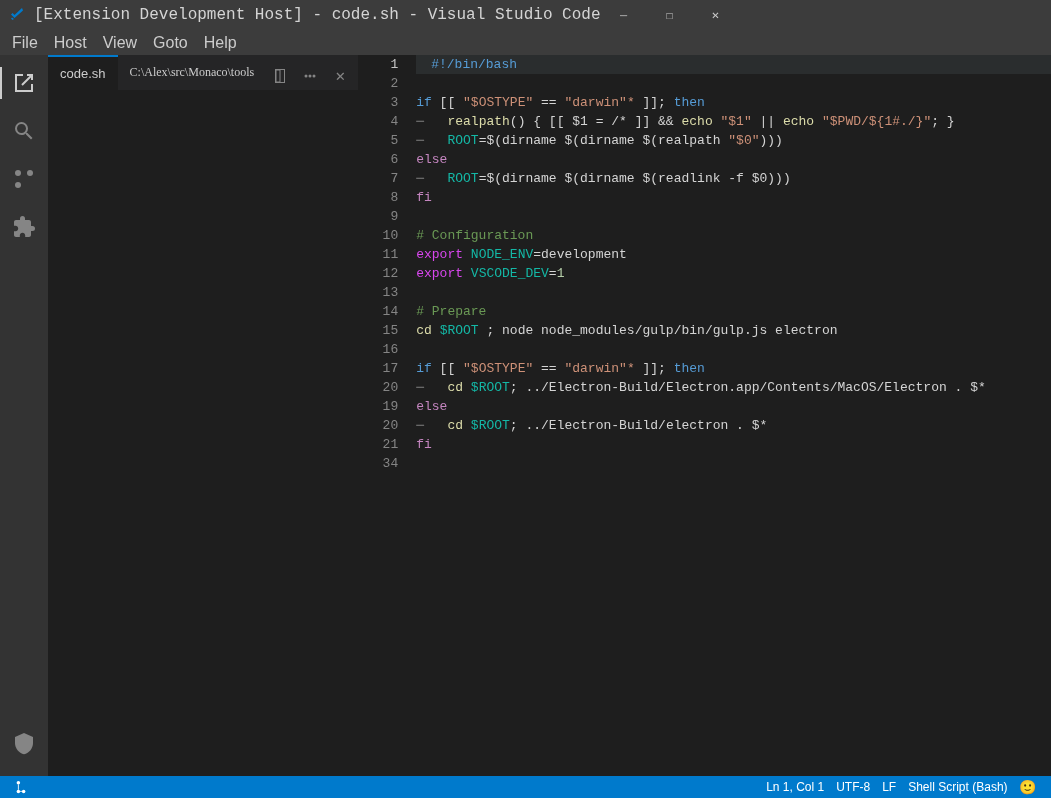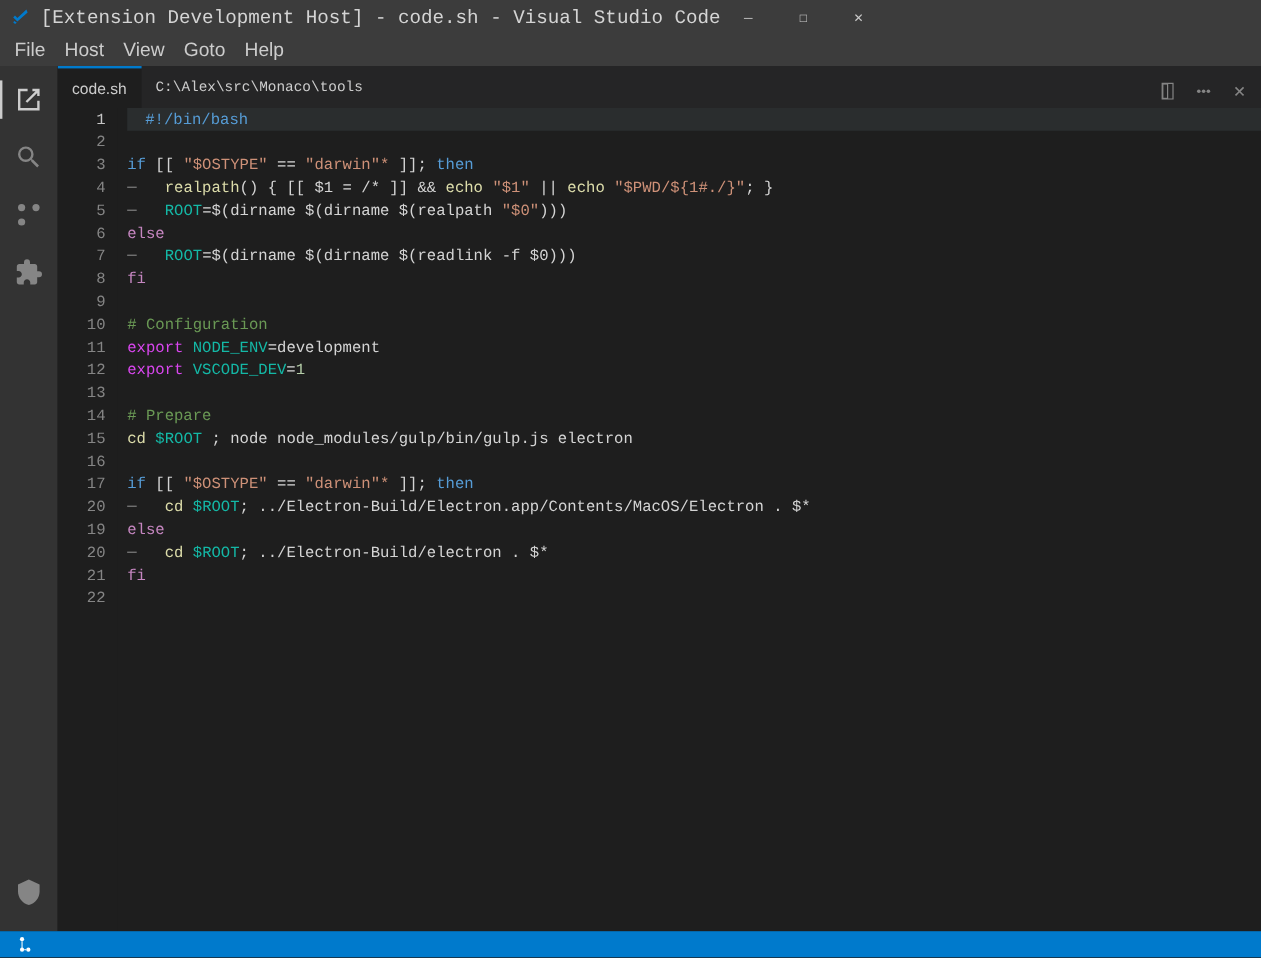--- a/index.html
+++ b/index.html
@@ -108,21 +108,21 @@
     }
     #activity-bar-bottom {
       margin-top: auto;
       margin-bottom: 8px;
     }
 
     
     #editor-area {
       flex: 1;
       display: flex;
-      flex-direction: column;
+      flex-direction: row;
       overflow: hidden;
     }
 
     
     #tab-bar {
       height: 35px;
       background: #252526;
       display: flex;
       align-items: flex-end;
       flex-shrink: 0;
@@ -135,21 +135,21 @@
       font-family: 'Segoe UI', Arial, sans-serif;
       font-size: 13px;
       color: #cccccc;
       background: #1e1e1e;
       border-top: 1px solid #007acc;
       cursor: pointer;
       white-space: nowrap;
       gap: 6px;
     }
     .tab-path {
-      font-family: Liberation Mono, monospace;
+      font-family: Liberation Serif, serif;
       font-size: 12px;
       color: #cccccc;
       padding: 0 12px;
       height: 35px;
       display: flex;
       align-items: center;
     }
     #tab-actions {
       margin-left: auto;
       display: flex;
@@ -373,21 +373,21 @@
           <div class="line-num">12</div>
           <div class="line-num">13</div>
           <div class="line-num">14</div>
           <div class="line-num">15</div>
           <div class="line-num">16</div>
           <div class="line-num">17</div>
           <div class="line-num">20</div>
           <div class="line-num">19</div>
           <div class="line-num">20</div>
           <div class="line-num">21</div>
-          <div class="line-num">22</div>
+          <div class="line-num">34</div>
         </div>
       <div id="editor-scroll">
         <div id="code-content">
 
         <div class="code-line cursor-line"><span class="shebang">#!/bin/bash</span></div>
             <div class="code-line"></div>
             <div class="code-line"><span class="kw">if</span><span class="plain"> [[ </span><span class="str">"$OSTYPE"</span><span class="plain"> == </span><span class="str">"darwin"*</span><span class="plain"> ]]; </span><span class="kw">then</span></div>
             <div class="code-line"><span style="color:#858585">─ </span>  <span class="cmd">realpath</span><span class="plain">() { [[ $1 = /* ]] &amp;&amp; </span><span class="cmd">echo</span><span class="plain"> </span><span class="str">"$1"</span><span class="plain"> || </span><span class="cmd">echo</span><span class="plain"> </span><span class="str">"$PWD/${1#./}"</span><span class="plain">; }</span></div>
             <div class="code-line"><span style="color:#858585">─ </span>  <span class="var">ROOT</span><span class="plain">=$(dirname $(dirname $(realpath </span><span class="str">"$0"</span><span class="plain">)))</span></div>
             <div class="code-line"><span class="kw2">else</span></div>
@@ -416,13 +416,20 @@
 
 <div id="status-bar">
   <div class="status-item">
     <svg width="14" height="14" viewBox="0 0 16 16" fill="currentColor" style="margin-right:4px">
         <circle cx="5" cy="3" r="2"></circle>
         <circle cx="11" cy="13" r="2"></circle>
         <circle cx="5" cy="13" r="2"></circle>
         <path d="M5 5v6M7 13h2M5 13v-2" stroke="white" stroke-width="1" fill="none"></path>
       </svg>
   </div>
+  <div id="status-right">
+    <div class="status-item">Ln 1, Col 1</div>
+    <div class="status-item">UTF-8</div>
+    <div class="status-item">LF</div>
+    <div class="status-item">Shell Script (Bash)</div>
+    <div class="status-item smiley">🙂</div>
+  </div>
 </div>
 
 </body></html>

